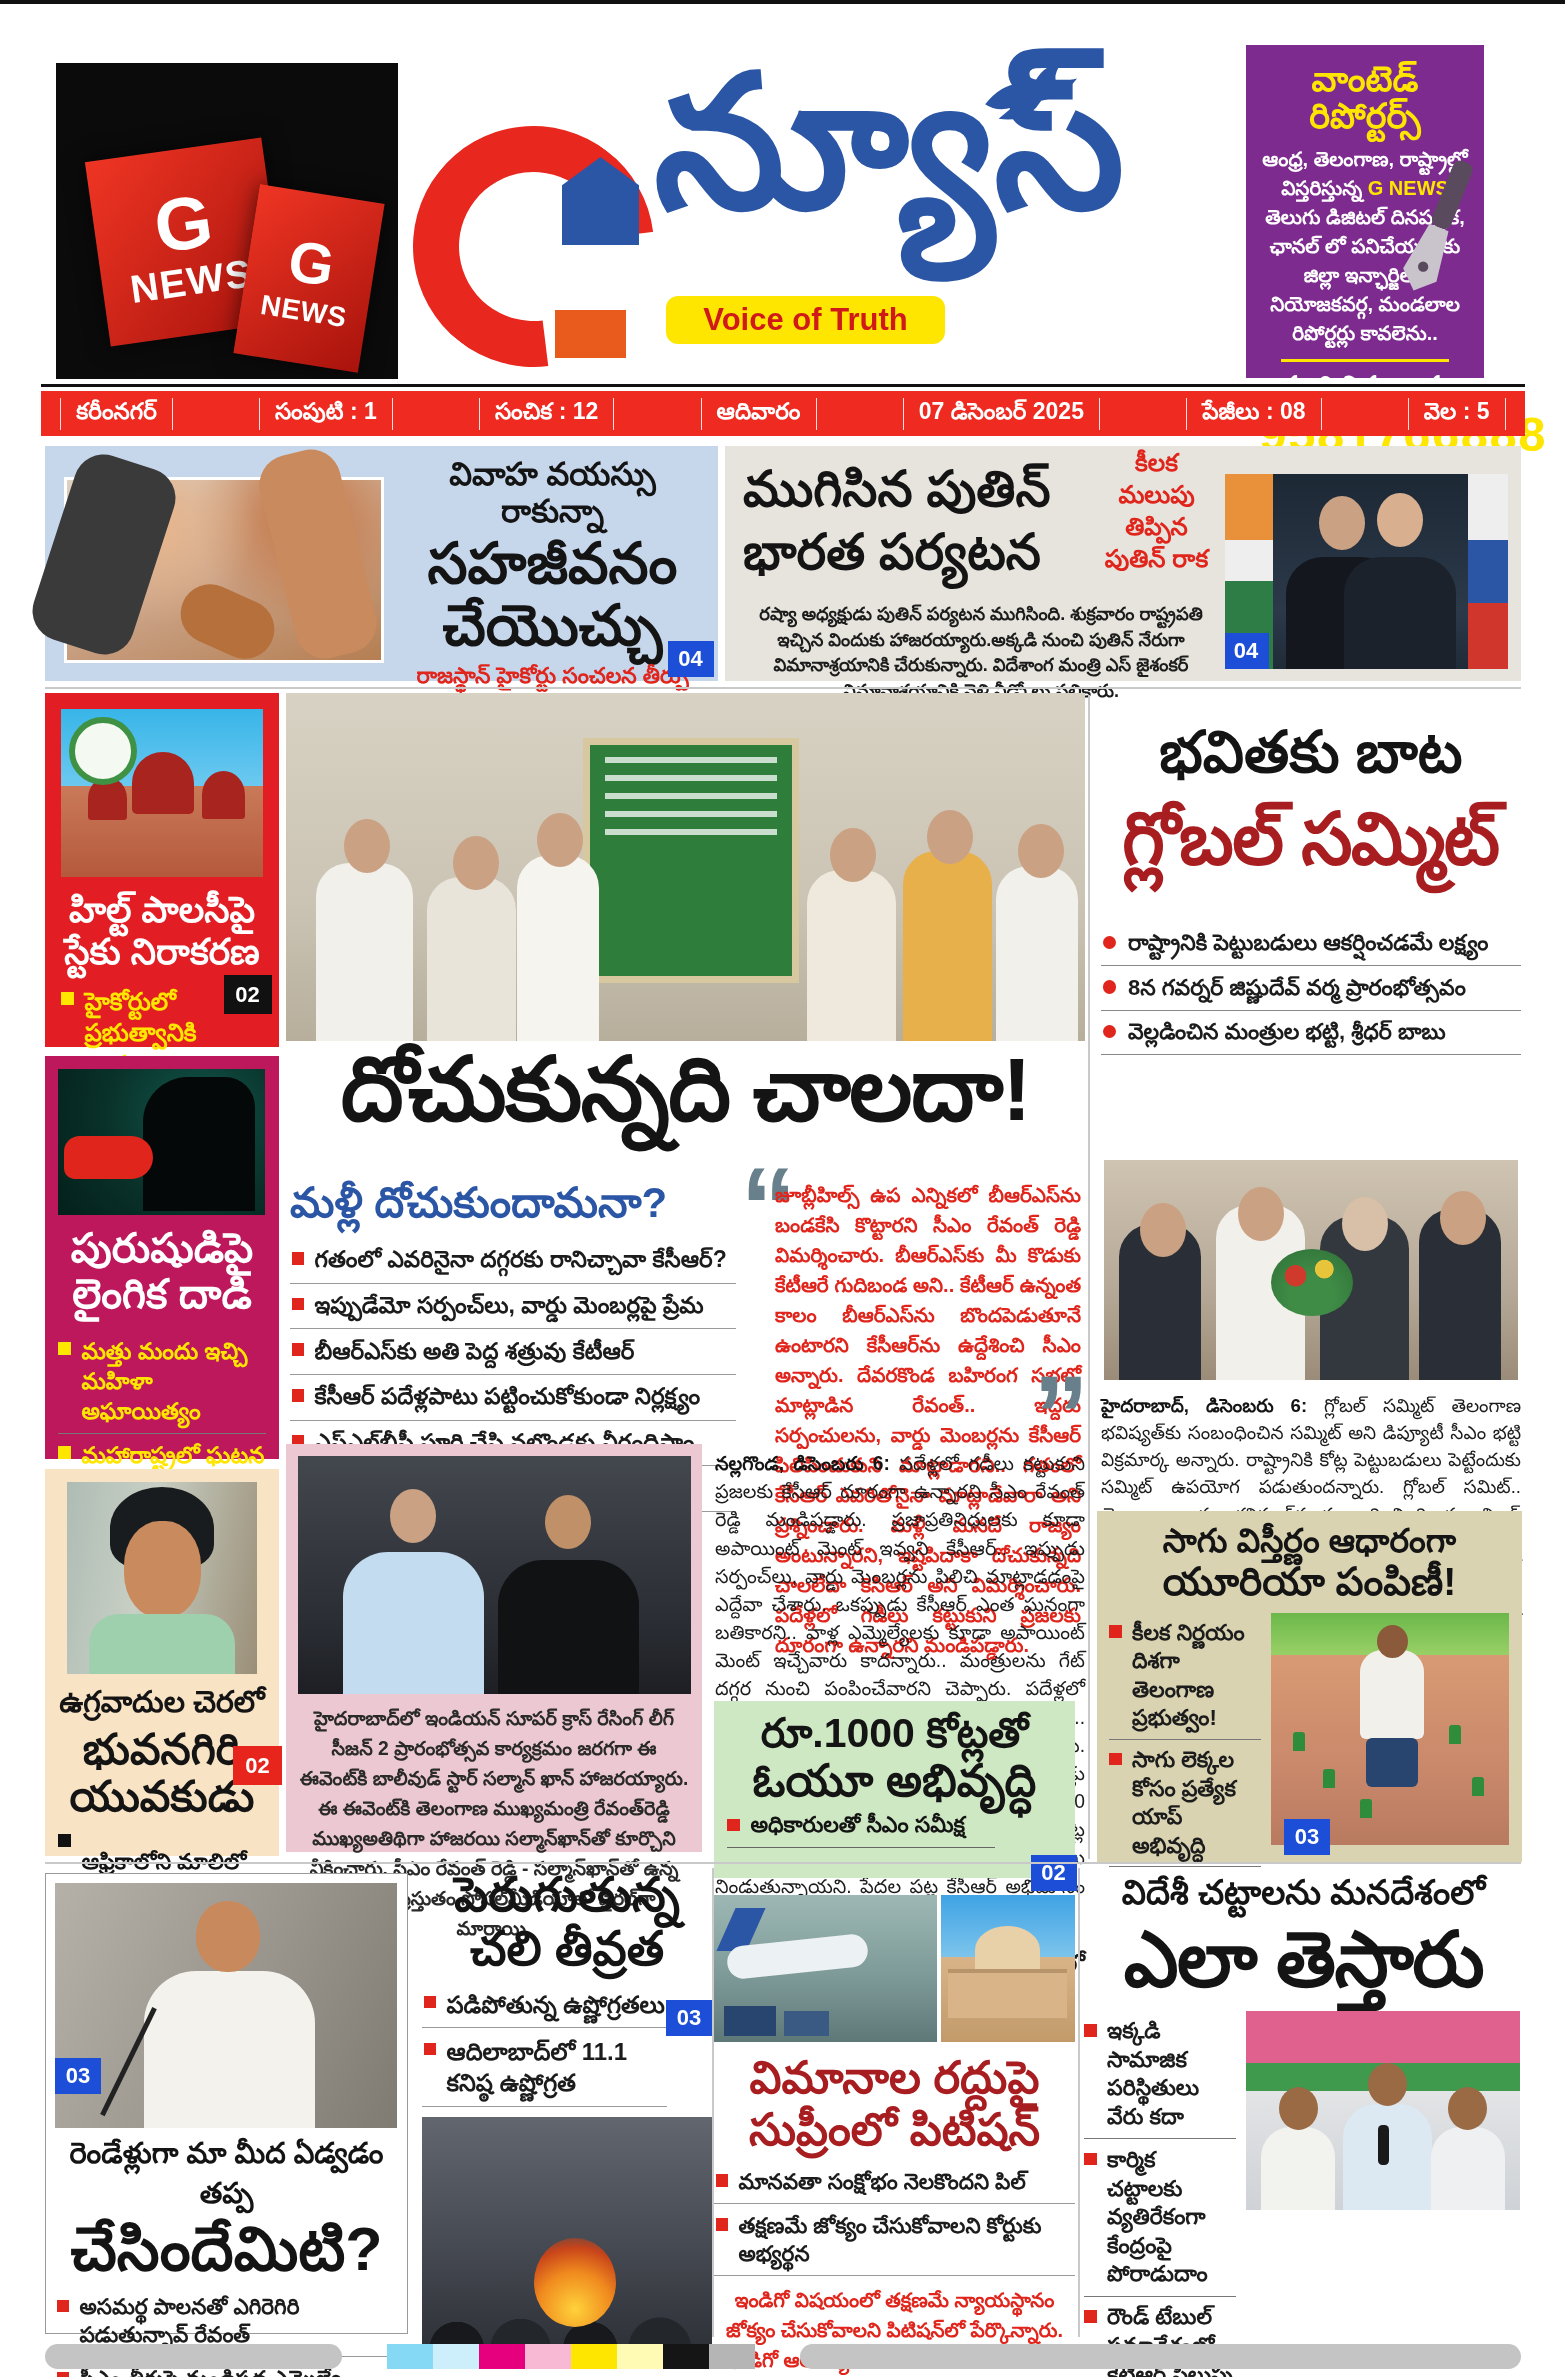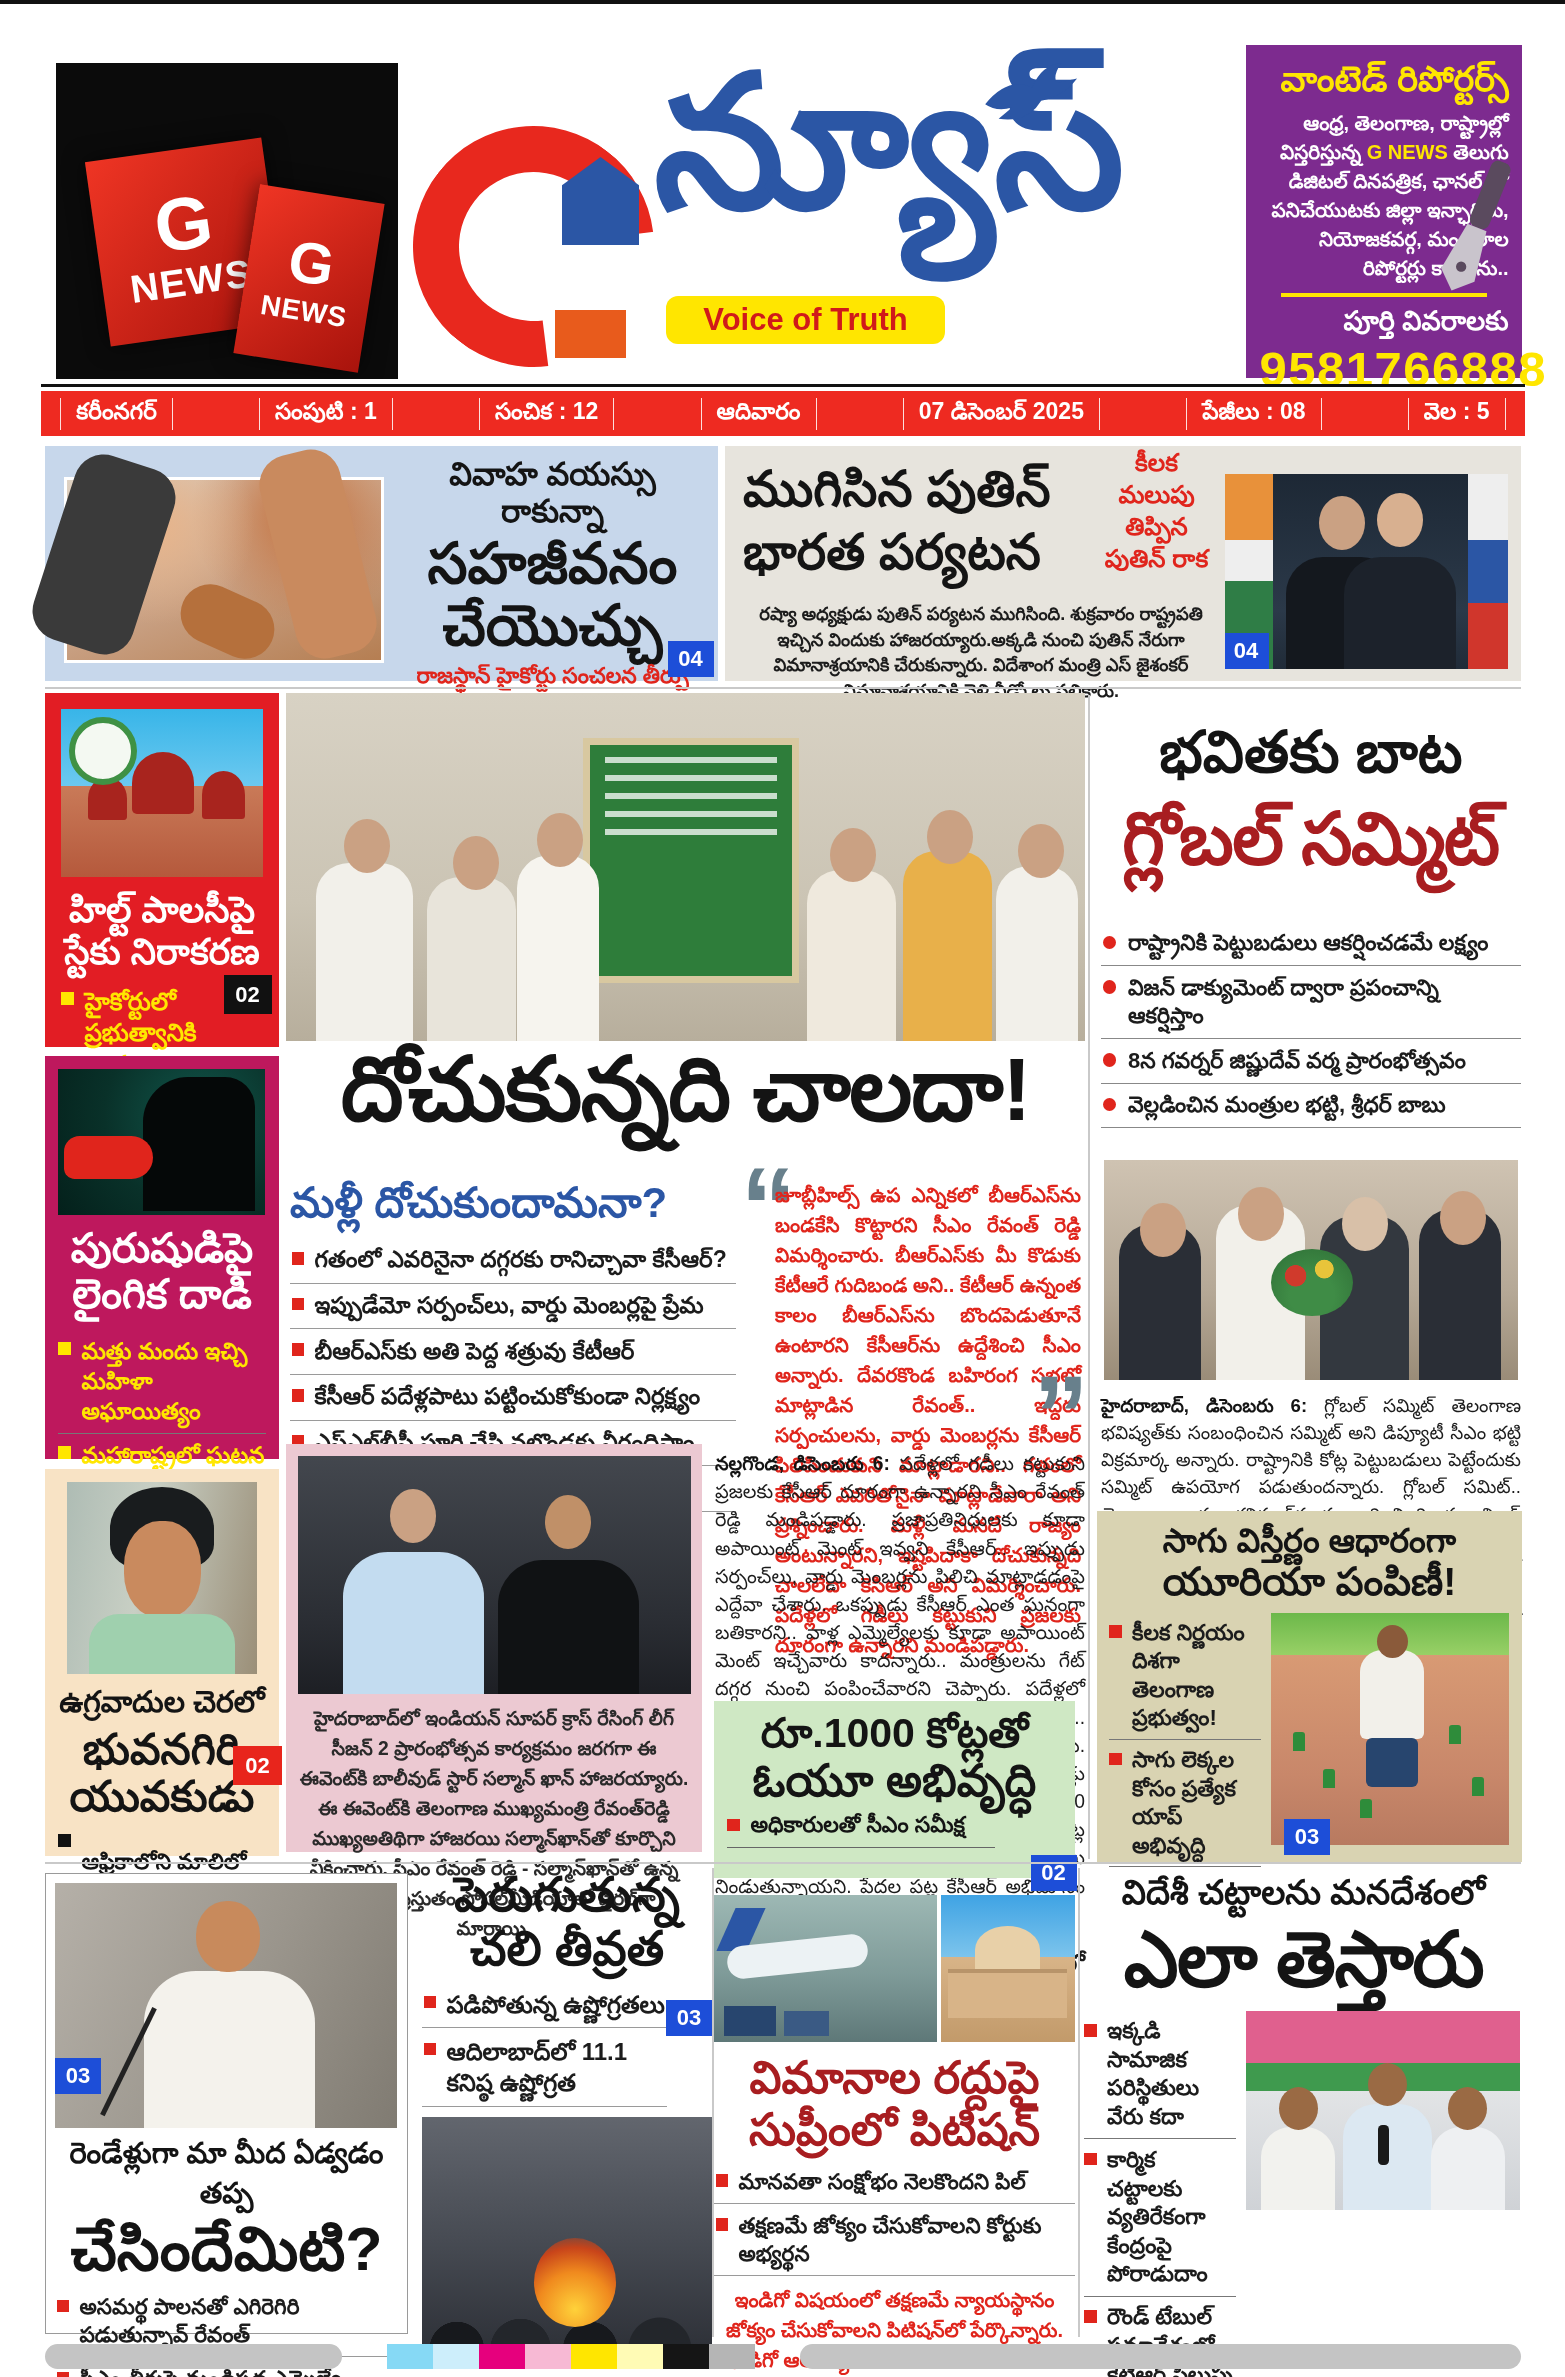--- a/index.html
+++ b/index.html
@@ -39,21 +39,21 @@
   #glogo{left:413px;top:126px;width:238px;height:253px;}
   .g-ring{position:absolute;left:0;top:0;width:149px;height:149px;border:46px solid #e8281e;border-radius:50%;
           border-right-color:transparent;transform:rotate(38deg);}
   .g-house{position:absolute;right:12px;top:31px;width:77px;height:88px;background:#2b56a5;
            clip-path:polygon(50% 0,100% 32%,100% 100%,0 100%,0 32%);}
   .g-bar{position:absolute;right:25px;bottom:21px;width:71px;height:48px;background:#e85b1c;}
   #telugu-logo{left:654px;top:45px;width:476px;height:268px;font-size:186px;line-height:1.05;font-weight:900;}
   #bird{left:974px;top:52px;width:112px;height:82px;}
   #tagline{left:666px;top:296px;width:279px;height:48px;background:#ffe600;border-radius:12px;
            display:flex;align-items:center;justify-content:center;font-size:31px;font-weight:900;color:#d01a1a;}
-  #ad{left:1246px;top:45px;width:276px;height:333px;background:#7d2b8f;padding:16.4px 13.4px;box-sizing:border-box;text-align:right;}
+  #ad{left:1246px;top:45px;width:238px;height:333px;background:#7d2b8f;padding:16.4px 13.4px;box-sizing:border-box;}
   #ad .t{font-size:35px;line-height:1.05;}
   #ad .bd{font-size:20px;line-height:1.45;margin-top:10.4px;}
   #ad .yline{height:3.7px;background:#ffe600;margin:10.4px 22px 9px 22px;}
   #ad .cl{font-size:27px;}
   #ad .ph{font-size:49px;letter-spacing:1.5px;line-height:1.1;}
   #ad .wa{font-size:28px;margin-top:1.5px;}
   #pen{position:absolute;right:19.3px;top:112px;width:52px;height:141px;transform:rotate(22deg);}
   
   #ibline{left:41px;top:384px;width:1484px;height:3px;}
   #infobar{left:41px;top:391px;width:1484px;height:45px;background:#ee2a21;display:flex;align-items:center;
@@ -504,24 +504,20 @@
   <div class="abs xb ink ctr" id="summit-k">భవితకు బాట</div>
   <div class="abs xb darkred ctr" id="summit-h">గ్లోబల్ సమ్మిట్</div>
 
   <div class="abs" id="summit-bl">
     <div class="bullet">
         <span class="dot"></span>
         <span>రాష్ట్రానికి పెట్టుబడులు ఆకర్షించడమే లక్ష్యం</span>
       </div>
     <div class="bullet">
         <span class="dot"></span>
-        <span>విజన్ డాక్యుమెంట్ ద్వారా ప్రపంచాన్ని ఆకర్షిస్తాం</span>
-      </div>
-    <div class="bullet">
-        <span class="dot"></span>
         <span>8న గవర్నర్ జిష్ణుదేవ్ వర్మ ప్రారంభోత్సవం</span>
       </div>
     <div class="bullet">
         <span class="dot"></span>
         <span>వెల్లడించిన మంత్రుల భట్టి, శ్రీధర్ బాబు</span>
       </div>
   </div>
 
   <div class="abs" id="summitphoto">
     <div class="psn" style="left:15px;width:82px;height:156px;background:#2a2e36;"></div>

